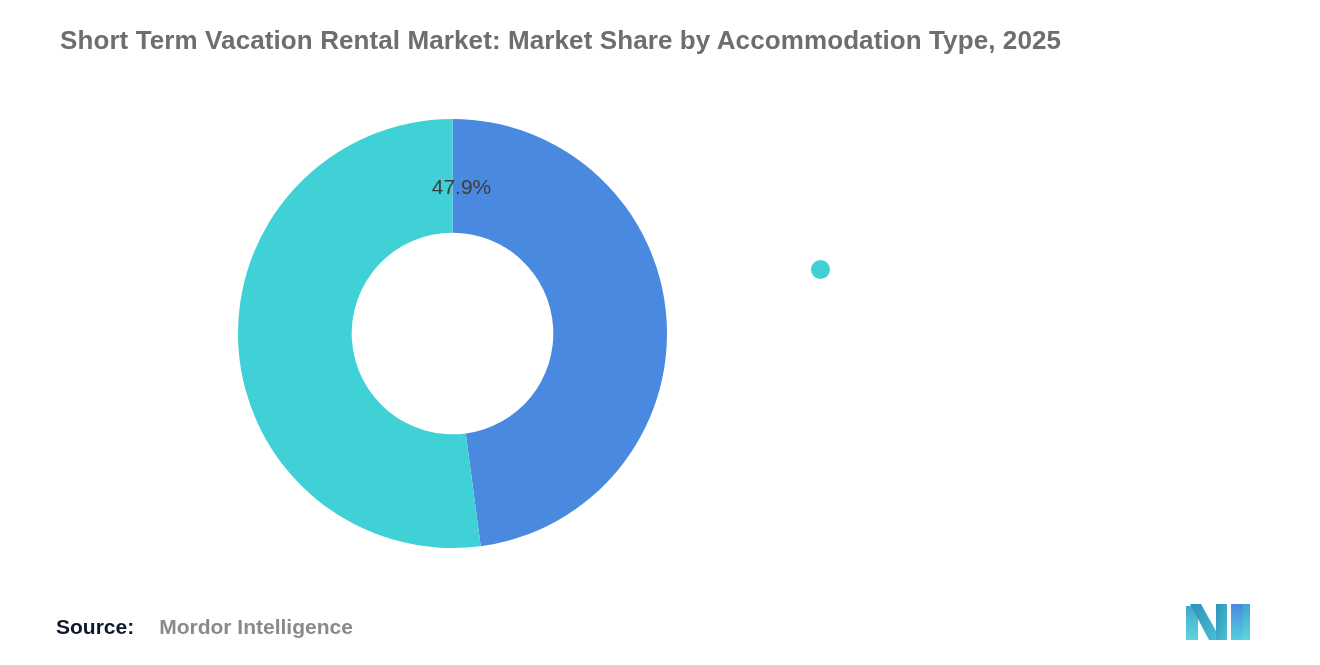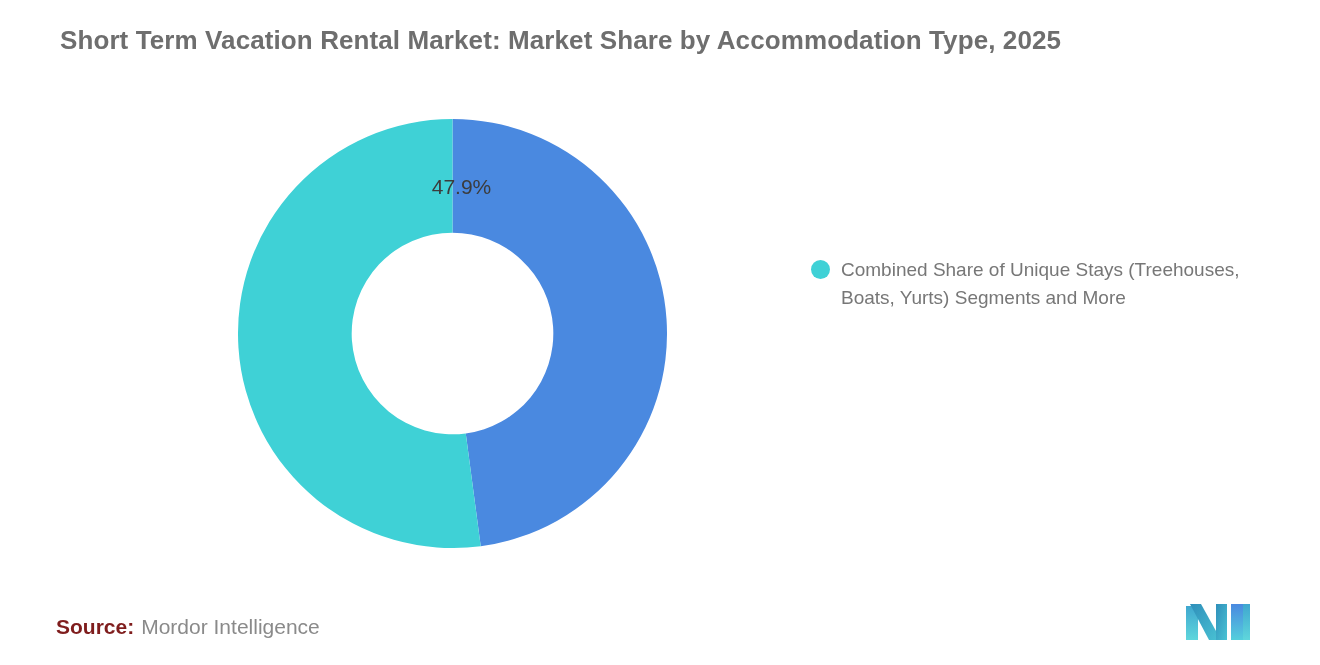--- a/index.html
+++ b/index.html
@@ -93,26 +93,26 @@
   #source-line {
     position: absolute;
     left: 56px;
     top: 612px;
     font-size: 21px;
     line-height: 30px;
     white-space: nowrap;
   }
   #source-label {
     font-weight: 700;
-    color: #7f1d1d;
+    color: #0f172a;
   }
   #source-value {
-    font-weight: 400;
+    font-weight: 700;
     color: #8a8a8a;
-    margin-left: 7px;
+    margin-left: 25px;
     text-align: center;
   }
 
   #brand-logo {
     position: absolute;
     left: 1183px;
     top: 598px;
     width: 70px;
     height: 46px;
   }
@@ -130,21 +130,20 @@
 
     <path id="slice-path-1" d="M 242.7205550252946 427.13548686440913 A 214.5 214.5 0 1 1 214.49999999999997 0
             L 214.49999999999997 113.685 A 100.815 100.815 0 1 0 227.76366086188847 314.4386788262723 Z" fill="#3fd1d6"></path>
   </svg>
   <div id="slice-label-apartments"><span>47.9%</span></div>
 </div>
 
 <div id="legend">
   <div class="legend-item">
     <span class="legend-marker" id="legend-marker-1" style="background: rgb(63, 209, 214);"></span>
-    <span class="legend-label">Combined Share of Unique Stays (Treehouses, Boats, Yurts) Segments and More</span>
   </div>
 </div>
 
 <div id="source-line">
   <span id="source-label">Source:</span><span id="source-value">Mordor Intelligence</span>
 </div>
 
 <div id="brand-logo">
   <svg viewBox="0 0 70 46" width="70" height="46">
     <defs>

